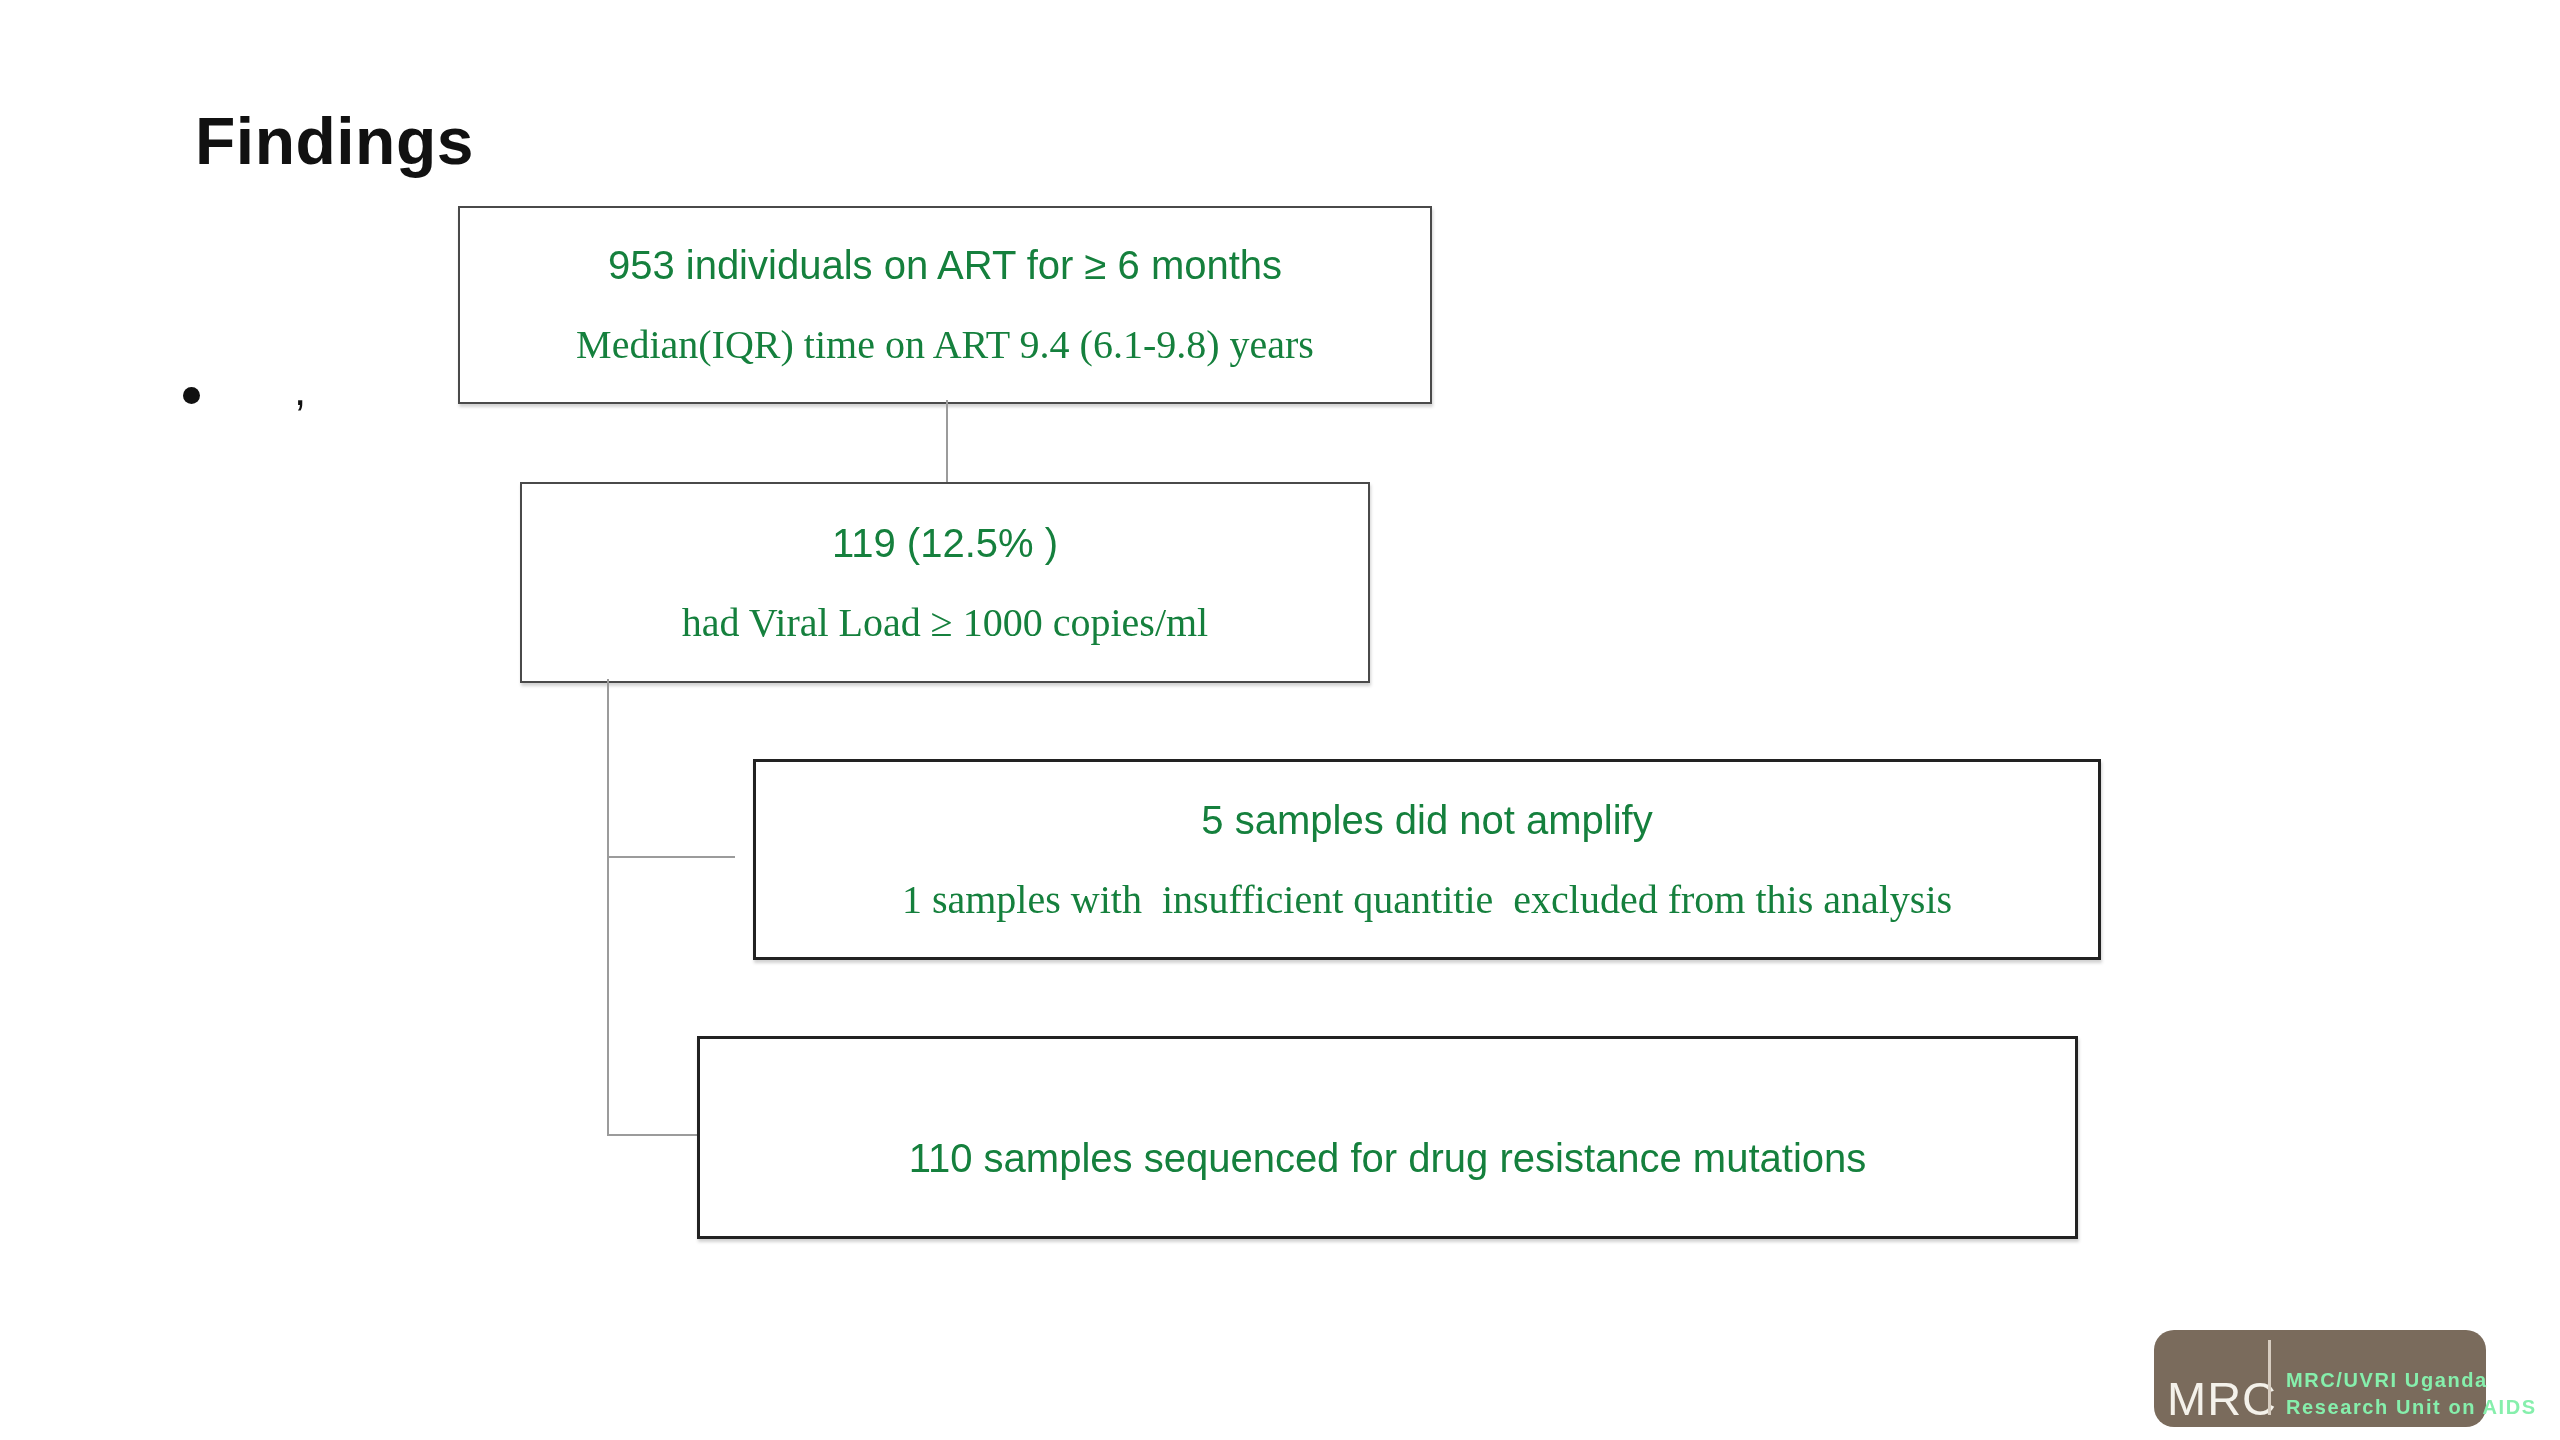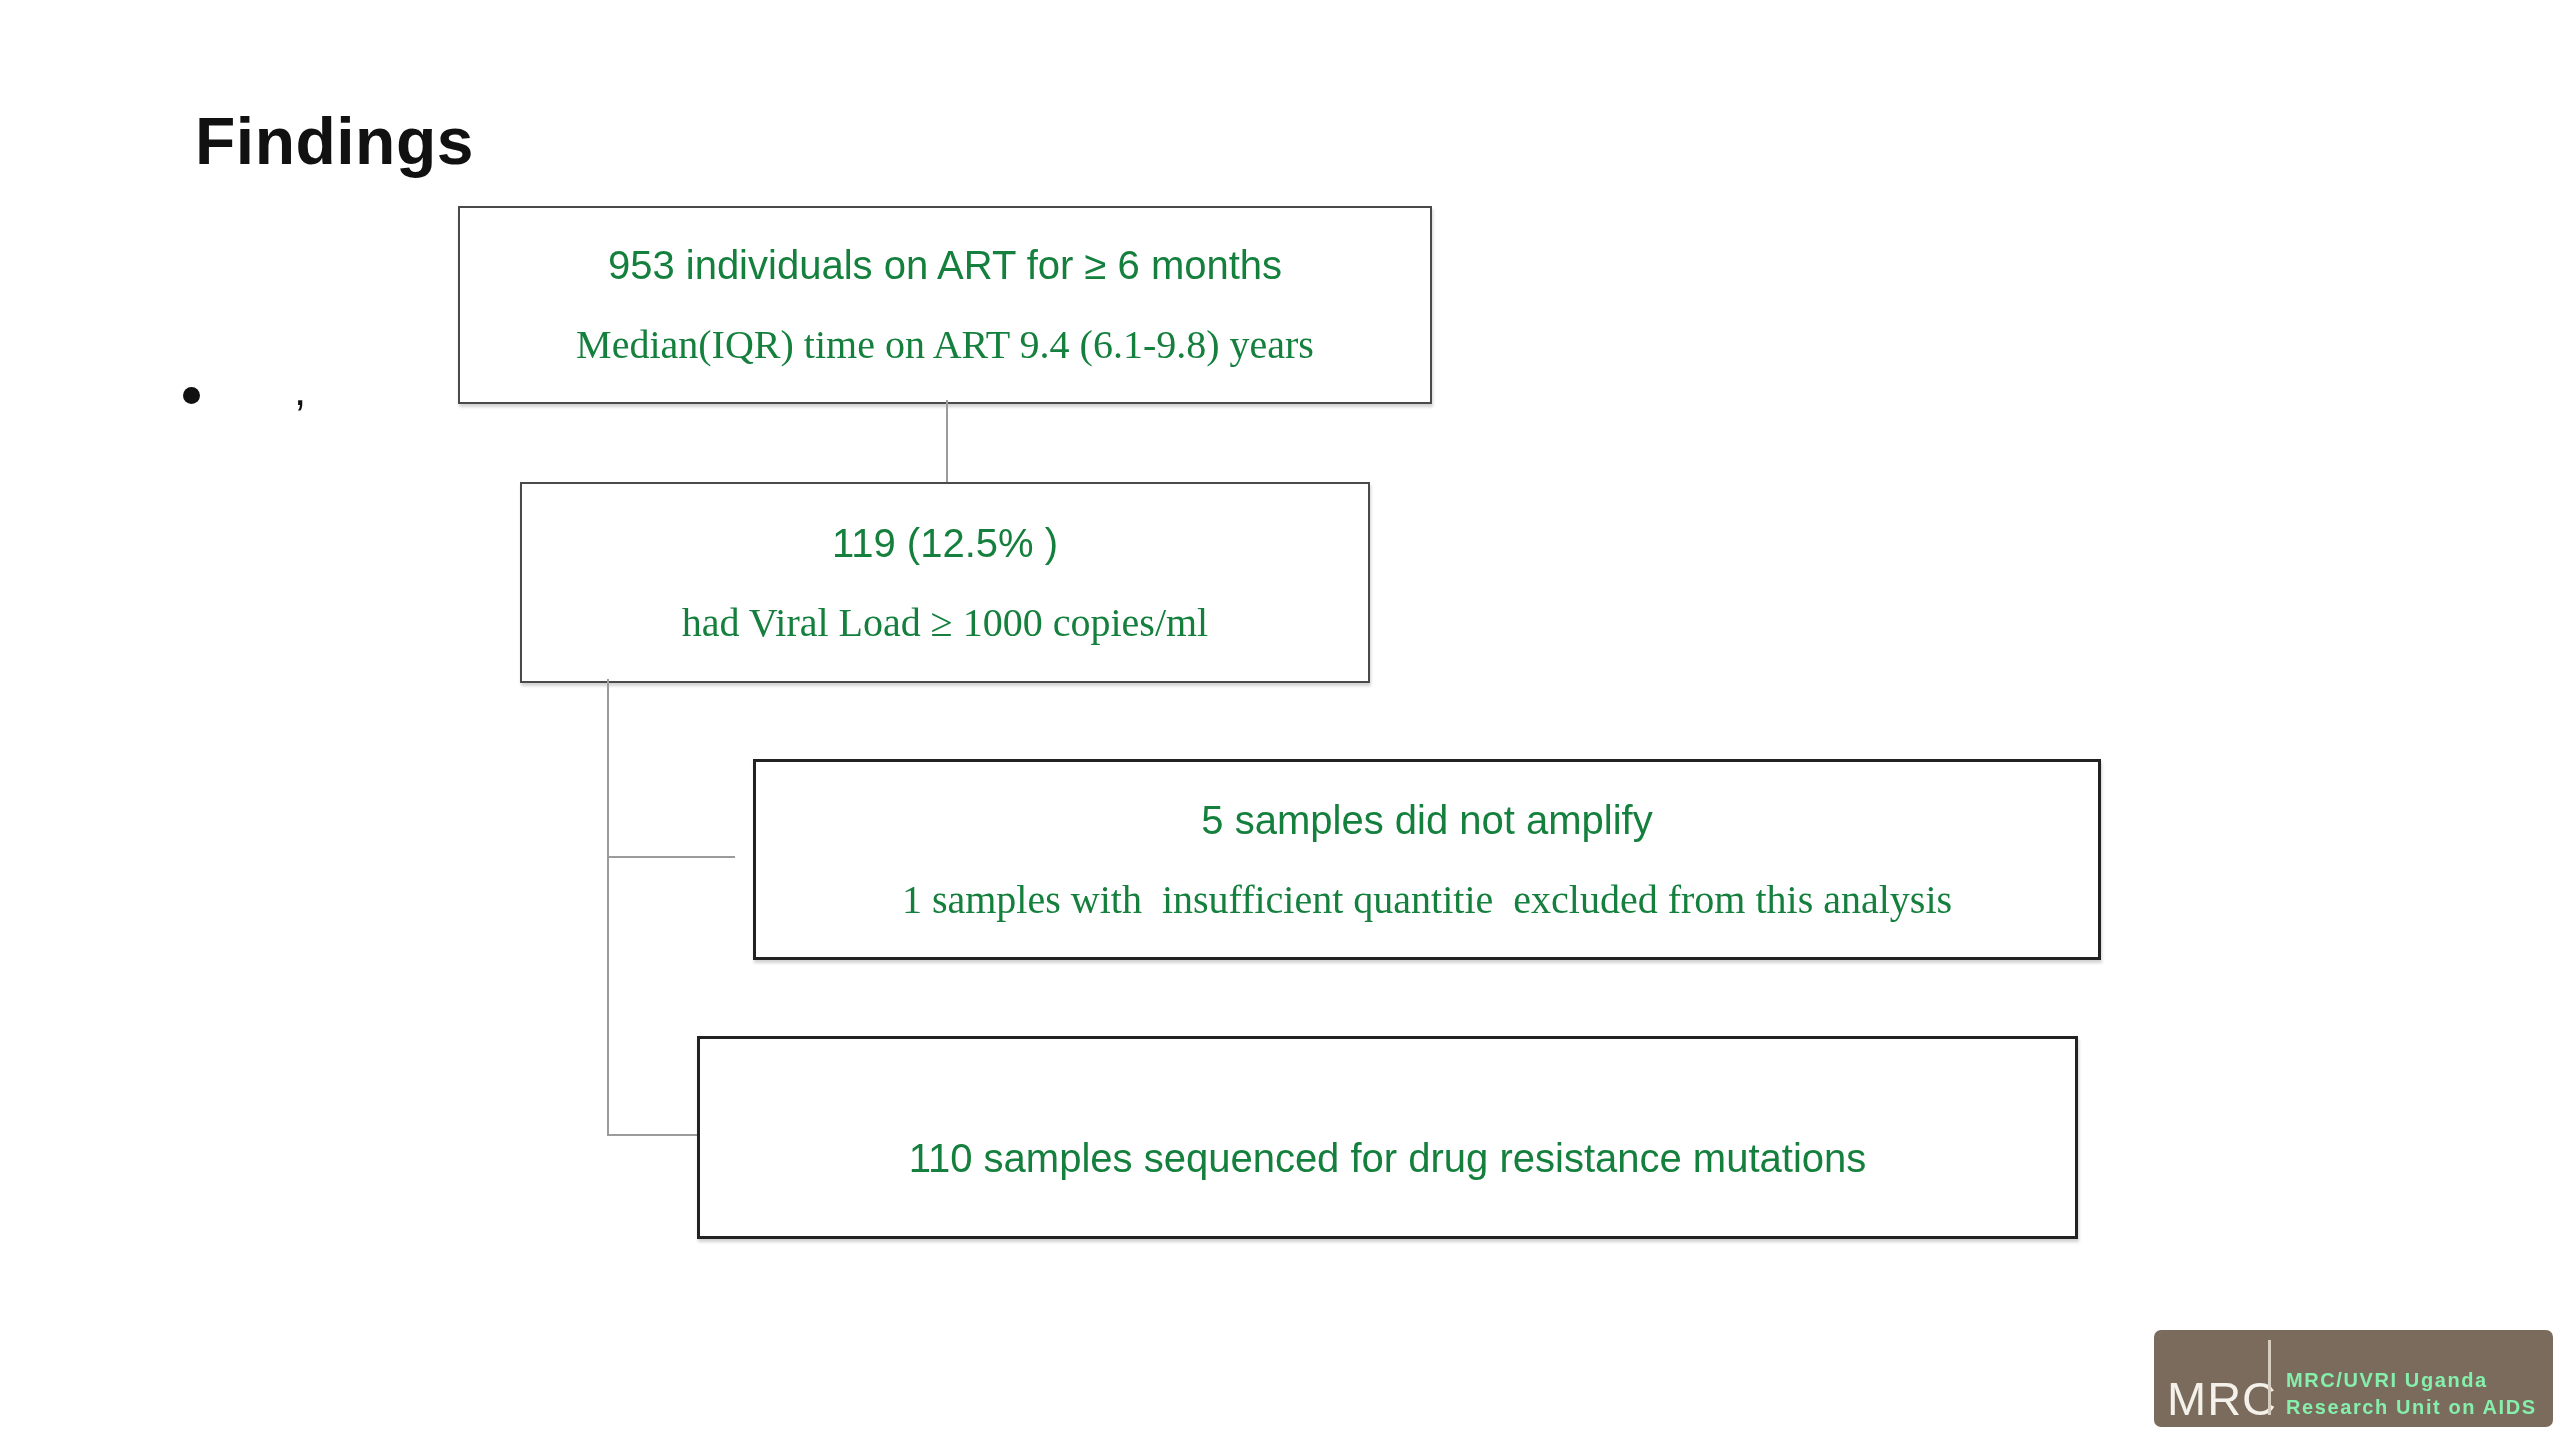--- a/index.html
+++ b/index.html
@@ -67,24 +67,24 @@
   .box4 p { position: relative; top: 20px; }
   .connector { position: absolute; background: #9b9b9b; }
   .conn-v1 { left: 946px; top: 400px;  width: 2px;   height: 84px;  }
   .conn-v2 { left: 607px; top: 679px;  width: 2px;   height: 457px; }
   .conn-h1 { left: 607px; top: 856px;  width: 128px; height: 2px;   }
   .conn-h2 { left: 607px; top: 1134px; width: 128px; height: 2px;   }
   .logo {
     position: absolute;
     left: 2154px;
     top: 1330px;
-    width: 399px;
+    width: 332px;
     height: 97px;
     background: #7a6b5c;
-    border-radius: 7px;
+    border-radius: 20px;
   }
   .logo-abbr {
     position: absolute;
     left: 13px;
     bottom: 5px;
     font-size: 47px;
     font-weight: 400;
     letter-spacing: 1px;
     color: #f4f1ea;
     line-height: 1;

